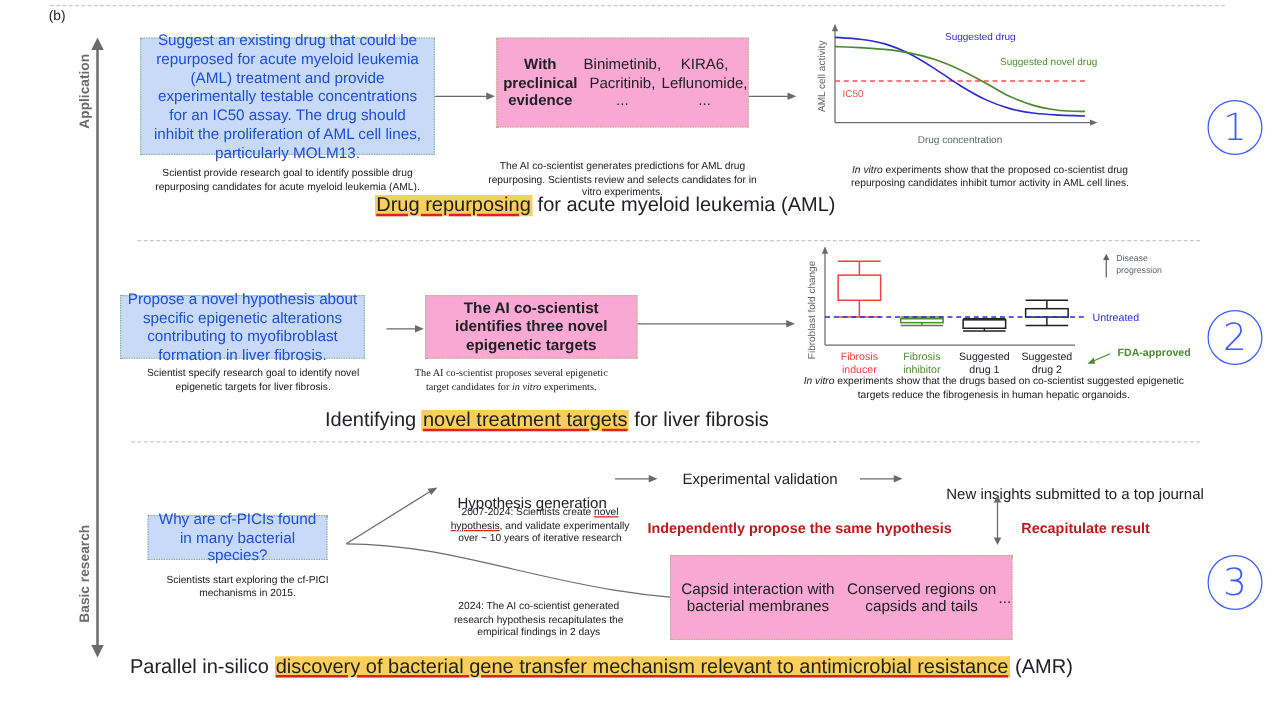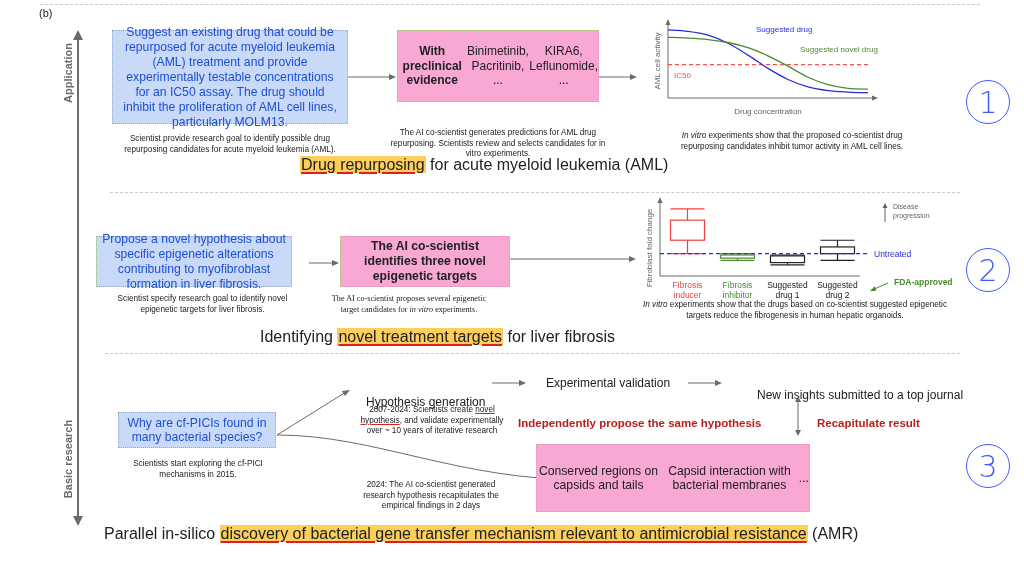--- a/index.html
+++ b/index.html
@@ -172,21 +172,21 @@
 </div>
 
 <div class="num-circle" style="left:966px; top:248px;">2</div>
 
 <div class="section-title" style="left:260px; top:328px;">
   <span>Identifying </span><span class="hl">novel treatment targets</span><span> for liver fibrosis</span>
 </div>
 
 <div class="dash-line" style="left:105px; top:353px; width:855px;"></div>
 
-<div class="goal-box" style="left:118px; top:412px; width:158px; height:36px; font-size:12.2px; line-height:14.5px; padding:2px 4px;">
+<div class="goal-box" style="left:118px; top:412px; width:144px; height:36px; font-size:12.2px; line-height:14.5px; padding:2px 4px;">
   <span>Why are cf-PICIs found in many bacterial species?</span>
 </div>
 <div class="caption" style="left:118px; top:459px; width:160px;">Scientists start exploring the cf-PICI mechanisms in 2015.</div>
 
 <svg class="abs" style="left:276px; top:380px;" width="320" height="120">
   <line x1="1" y1="55" x2="70" y2="12" stroke="#6b6b6b" stroke-width="1"></line>
   <polygon points="74,10 66,11 69,16" fill="#6b6b6b"></polygon>
   <path d="M1,55 C100,55 180,100 310,100" stroke="#6b6b6b" stroke-width="1" fill="none"></path>
   <polygon points="316,100 309,97 309,103" fill="#6b6b6b"></polygon>
 </svg>
@@ -211,22 +211,22 @@
 <svg class="abs" style="left:793px; top:396px;" width="10" height="40">
   <line x1="5" y1="4" x2="5" y2="36" stroke="#6b6b6b" stroke-width="1"></line>
   <polygon points="5,0 2,6 8,6" fill="#6b6b6b"></polygon>
   <polygon points="5,40 2,34 8,34" fill="#6b6b6b"></polygon>
 </svg>
 <div class="red-text" style="left:817px; top:417px;">Recapitulate result</div>
 
 <div class="caption" style="left:360px; top:480px; width:142px;">2024: The AI co-scientist generated research hypothesis recapitulates the empirical findings in 2 days</div>
 
 <div class="ai-box" style="left:536px; top:444px; width:274px; height:68px; font-size:12.2px; line-height:14.5px;">
+  <div>Capsid interaction with bacterial membranes</div>
   <div>Conserved regions on capsids and tails</div>
-  <div>Capsid interaction with bacterial membranes</div>
   <div>...</div>
 </div>
 
 <div class="num-circle" style="left:966px; top:444px;">3</div>
 
 <div class="section-title" style="left:104px; top:525px;">
   <span>Parallel in-silico </span><span class="hl">discovery of bacterial gene transfer mechanism relevant to antimicrobial resistance</span><span> (AMR)</span>
 </div>
 
 </body></html>

